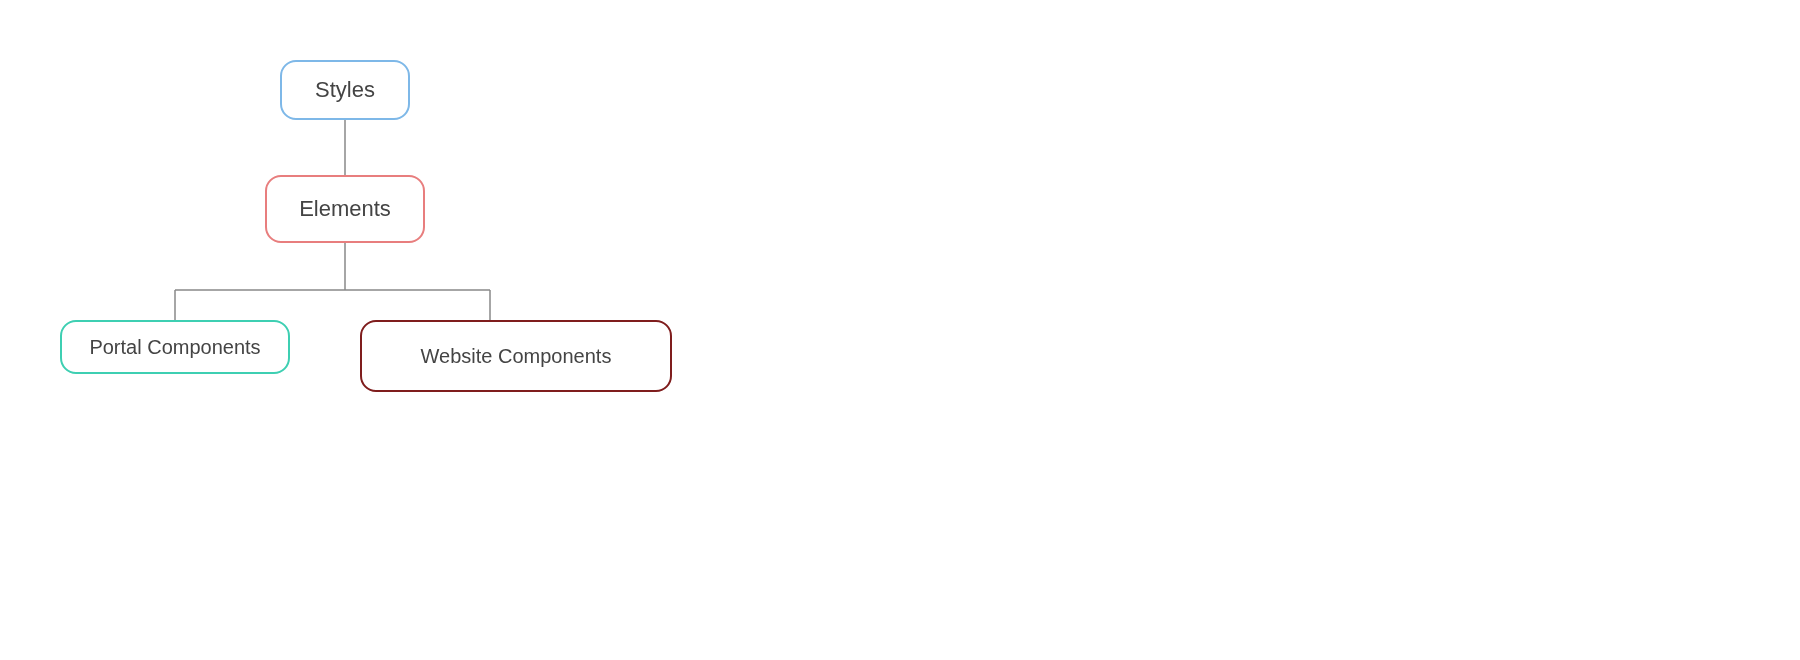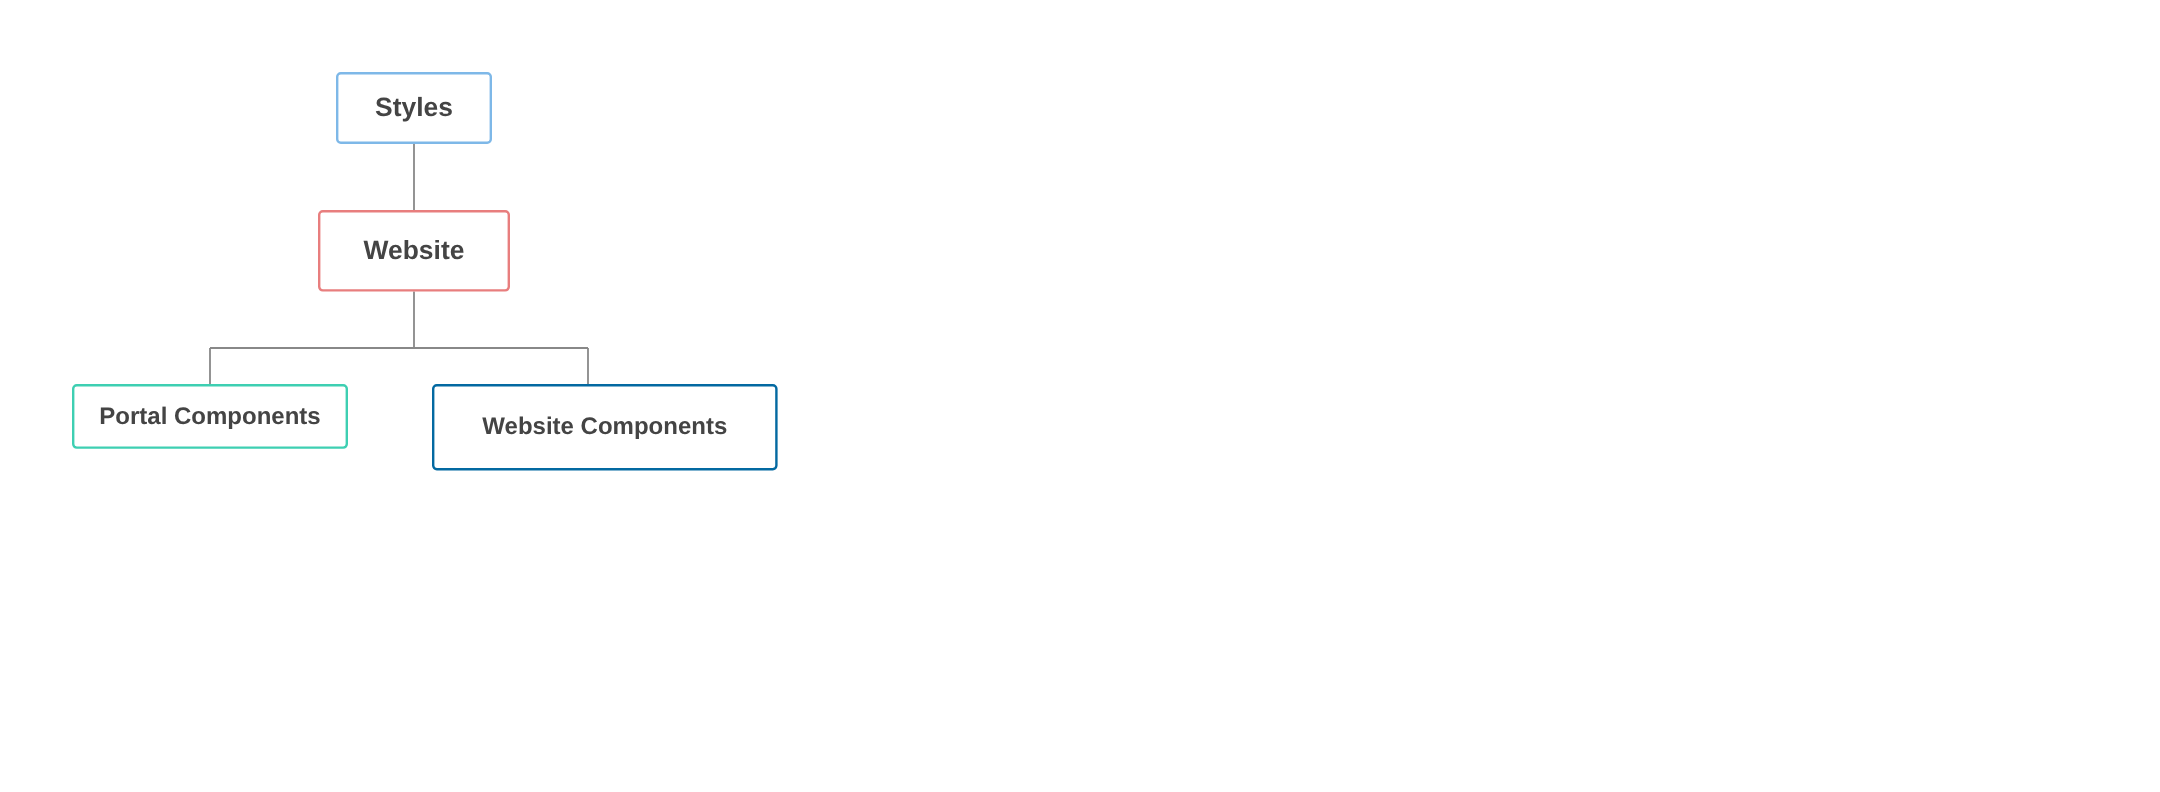--- a/index.html
+++ b/index.html
@@ -16,26 +16,26 @@
     .left-panel {
       width: 720px;
       height: 660px;
       position: relative;
       flex-shrink: 0;
     }
 
     
     .tree-node {
       position: absolute;
-      border-radius: 4px;
+      border-radius: 16px;
       display: flex;
       align-items: center;
       justify-content: center;
       font-size: 22px;
-      font-weight: 700;
+      font-weight: 400;
       color: #444;
     }
 
     .node-styles {
       width: 130px;
       height: 60px;
       border: 2px solid #7eb8e8;
       top: 60px;
       left: 280px;
       background: #fff;
@@ -54,23 +54,23 @@
       width: 230px;
       height: 54px;
       border: 2px solid #3ecfb2;
       top: 320px;
       left: 60px;
       background: #fff;
       font-size: 20px;
     }
 
     .node-website {
-      width: 288px;
+      width: 312px;
       height: 72px;
-      border: 2px solid #0369a1;
+      border: 2px solid #7f1d1d;
       top: 320px;
       left: 360px;
       background: #fff;
       font-size: 20px;
     }
 
     
     .tree-svg {
       position: absolute;
       top: 0; left: 0;
@@ -94,21 +94,21 @@
     <line x1="175" y1="290" x2="175" y2="320" stroke="#888" stroke-width="1.5"></line>
 
     <line x1="490" y1="290" x2="490" y2="320" stroke="#888" stroke-width="1.5"></line>
   </svg>
 
   <div class="tree-node node-styles">
     <span>Styles</span>
   </div>
 
   <div class="tree-node node-elements">
-    <span>Website</span>
+    <span>Elements</span>
   </div>
 
   <div class="tree-node node-portal">
     <span>Portal Components</span>
   </div>
 
   <div class="tree-node node-website">
     <span>Website Components</span>
   </div>
 </div>

